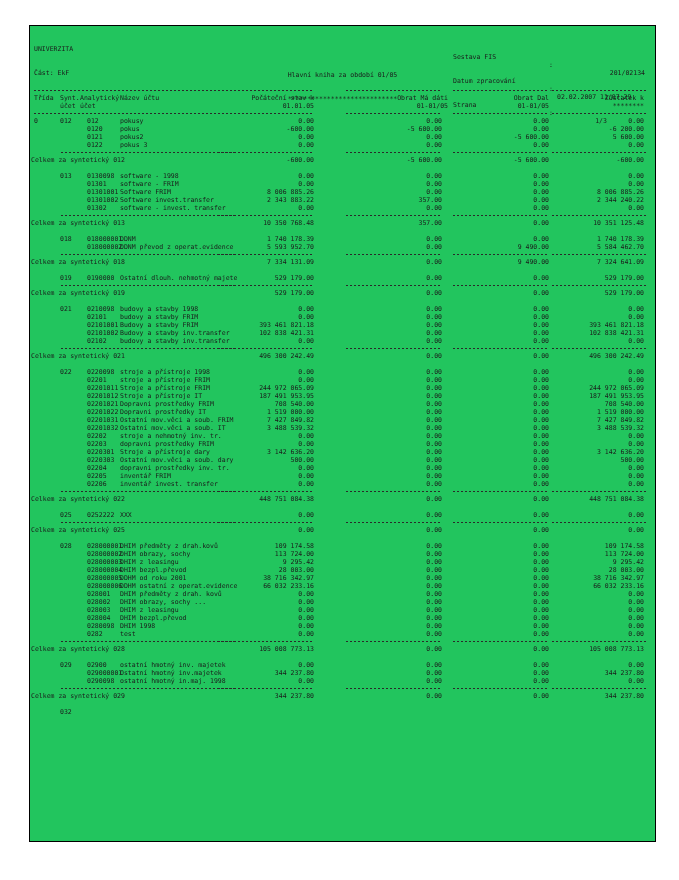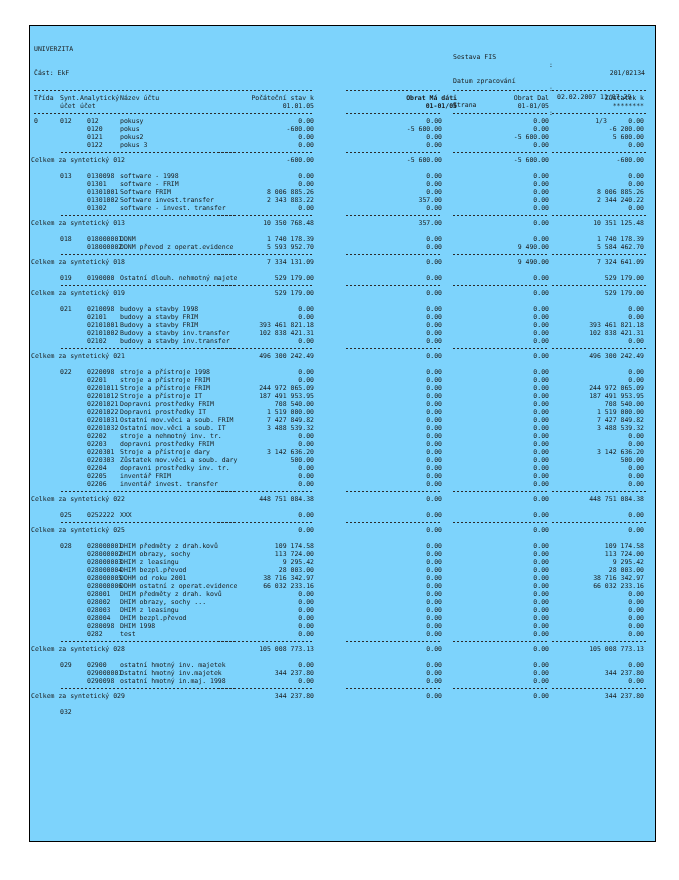--- a/index.html
+++ b/index.html
@@ -1,19 +1,19 @@
 <!DOCTYPE html>
 <html><head>
 <meta charset="utf-8">
 <style>
   html,body{margin:0;padding:0;background:#ffffff;}
   body{width:679px;height:880px;position:relative;overflow:hidden;
        font-family:"DejaVu Sans Mono","Liberation Mono",monospace;color:#1b1b1b;}
   .page{position:absolute;left:29px;top:25px;width:627px;height:817px;
-        border:1px solid #000;background:#7dd3fc;box-sizing:border-box;}
+        border:1px solid #000;background:#22c55e;box-sizing:border-box;}
   .txt{font-size:6.5px;line-height:8px;white-space:pre;}
   
   .org-block{position:absolute;left:4px;top:3px;}
   
   .meta-block{position:absolute;left:395px;top:3px;width:226px;margin-left:28px;}
   .meta-line{position:relative;height:8px;}
   .meta-label{position:absolute;left:0;}
   .meta-colon{position:absolute;left:96px;}
   .meta-value{position:absolute;left:104px;width:88px;}
   .meta-value.right{text-align:right;}
@@ -33,21 +33,21 @@
   .c-name-h{left:86px;}
   .c-analytic-h{left:46px;}
   .total-label{left:-3px;}
   .val{position:absolute;top:0;text-align:right;}
   .val.v1{right:341px;}
   .val.v2{right:213px;}
   .val.v3{right:106px;}
   .val.v4{right:11px;}
   .hval{position:absolute;top:0;text-align:center;}
   .hval.v1{right:341px;}
-  .hval.v2{right:198px;font-weight:bold;}
+  .hval.v2{right:207px;}
   .hval.v3{right:106px;}
   .hval.v4{right:11px;}
   .seg{position:absolute;top:3px;height:1px;
        background:repeating-linear-gradient(90deg,#2a2a2a 0 2px,transparent 2px 4px);}
   .seg.s1{left:27px;width:176px;}
   .sep.full .seg.s1{left:0;width:203px;}
   .seg.s2{left:184px;width:95px;}
   .seg.s3{left:312px;width:95px;}
   .seg.s4{left:419px;width:95px;}
   .seg.s5{left:518px;width:96px;}
@@ -73,20 +73,24 @@
       <span class="meta-colon">:</span>
       <span class="meta-value">02.02.2007 11:07:29</span>
     </div>
     <div class="meta-line">
       <span class="meta-label">Strana</span>
       <span class="meta-colon">:</span>
       <span class="meta-value center">1/3</span>
     </div>
   </div>
 
+  <div class="title-block txt">
+    <div>Hlavní kniha za období 01/05</div>
+    <div>****************************</div>
+  </div>
 
   <div class="table">
     <div class="line sep full">
       <span class="seg s1"></span><span class="seg s2"></span><span class="seg s3"></span><span class="seg s4"></span><span class="seg s5"></span>
     </div>
     <div class="line">
       <span class="c c-trida">Třída</span>
       <span class="c c-synt">Synt.</span>
       <span class="c c-analytic-h">Analytický</span>
       <span class="c c-name-h">Název účtu</span>
@@ -143,21 +147,21 @@
         <div class="line"><span class="c c-analytic">02201</span><span class="c c-name">stroje a přístroje FRIM</span><span class="val v1">0.00</span><span class="val v2">0.00</span><span class="val v3">0.00</span><span class="val v4">0.00</span></div>
         <div class="line"><span class="c c-analytic">02201011</span><span class="c c-name">Stroje a přístroje FRIM</span><span class="val v1">244 972 065.09</span><span class="val v2">0.00</span><span class="val v3">0.00</span><span class="val v4">244 972 065.09</span></div>
         <div class="line"><span class="c c-analytic">02201012</span><span class="c c-name">Stroje a přístroje IT</span><span class="val v1">187 491 953.95</span><span class="val v2">0.00</span><span class="val v3">0.00</span><span class="val v4">187 491 953.95</span></div>
         <div class="line"><span class="c c-analytic">02201021</span><span class="c c-name">Dopravni prostředky FRIM</span><span class="val v1">708 540.00</span><span class="val v2">0.00</span><span class="val v3">0.00</span><span class="val v4">708 540.00</span></div>
         <div class="line"><span class="c c-analytic">02201022</span><span class="c c-name">Dopravni prostředky IT</span><span class="val v1">1 519 000.00</span><span class="val v2">0.00</span><span class="val v3">0.00</span><span class="val v4">1 519 000.00</span></div>
         <div class="line"><span class="c c-analytic">02201031</span><span class="c c-name">Ostatní mov.věci a soub. FRIM</span><span class="val v1">7 427 849.82</span><span class="val v2">0.00</span><span class="val v3">0.00</span><span class="val v4">7 427 849.82</span></div>
         <div class="line"><span class="c c-analytic">02201032</span><span class="c c-name">Ostatní mov.věci a soub. IT</span><span class="val v1">3 488 539.32</span><span class="val v2">0.00</span><span class="val v3">0.00</span><span class="val v4">3 488 539.32</span></div>
         <div class="line"><span class="c c-analytic">02202</span><span class="c c-name">stroje a nehmotný inv. tr.</span><span class="val v1">0.00</span><span class="val v2">0.00</span><span class="val v3">0.00</span><span class="val v4">0.00</span></div>
         <div class="line"><span class="c c-analytic">02203</span><span class="c c-name">dopravni prostředky FRIM</span><span class="val v1">0.00</span><span class="val v2">0.00</span><span class="val v3">0.00</span><span class="val v4">0.00</span></div>
         <div class="line"><span class="c c-analytic">0220301</span><span class="c c-name">Stroje a přístroje dary</span><span class="val v1">3 142 636.20</span><span class="val v2">0.00</span><span class="val v3">0.00</span><span class="val v4">3 142 636.20</span></div>
-        <div class="line"><span class="c c-analytic">0220303</span><span class="c c-name">Zůstatek mov.věci a soub. dary</span><span class="val v1">500.00</span><span class="val v2">0.00</span><span class="val v3">0.00</span><span class="val v4">500.00</span></div>
+        <div class="line"><span class="c c-analytic">0220303</span><span class="c c-name">Ostatní mov.věci a soub. dary</span><span class="val v1">500.00</span><span class="val v2">0.00</span><span class="val v3">0.00</span><span class="val v4">500.00</span></div>
         <div class="line"><span class="c c-analytic">02204</span><span class="c c-name">dopravni prostředky inv. tr.</span><span class="val v1">0.00</span><span class="val v2">0.00</span><span class="val v3">0.00</span><span class="val v4">0.00</span></div>
         <div class="line"><span class="c c-analytic">02205</span><span class="c c-name">inventář FRIM</span><span class="val v1">0.00</span><span class="val v2">0.00</span><span class="val v3">0.00</span><span class="val v4">0.00</span></div>
         <div class="line"><span class="c c-analytic">02206</span><span class="c c-name">inventář invest. transfer</span><span class="val v1">0.00</span><span class="val v2">0.00</span><span class="val v3">0.00</span><span class="val v4">0.00</span></div>
         <div class="line sep"><span class="seg s1"></span><span class="seg s2"></span><span class="seg s3"></span><span class="seg s4"></span><span class="seg s5"></span></div>
         <div class="line"><span class="c total-label">Celkem za syntetický 022</span><span class="val v1">448 751 084.38</span><span class="val v2">0.00</span><span class="val v3">0.00</span><span class="val v4">448 751 084.38</span></div>
         <div class="line blank"></div>
         <div class="line"><span class="c c-synt">025</span><span class="c c-analytic">0252222</span><span class="c c-name">XXX</span><span class="val v1">0.00</span><span class="val v2">0.00</span><span class="val v3">0.00</span><span class="val v4">0.00</span></div>
         <div class="line sep"><span class="seg s1"></span><span class="seg s2"></span><span class="seg s3"></span><span class="seg s4"></span><span class="seg s5"></span></div>
         <div class="line"><span class="c total-label">Celkem za syntetický 025</span><span class="val v1">0.00</span><span class="val v2">0.00</span><span class="val v3">0.00</span><span class="val v4">0.00</span></div>
         <div class="line blank"></div>

